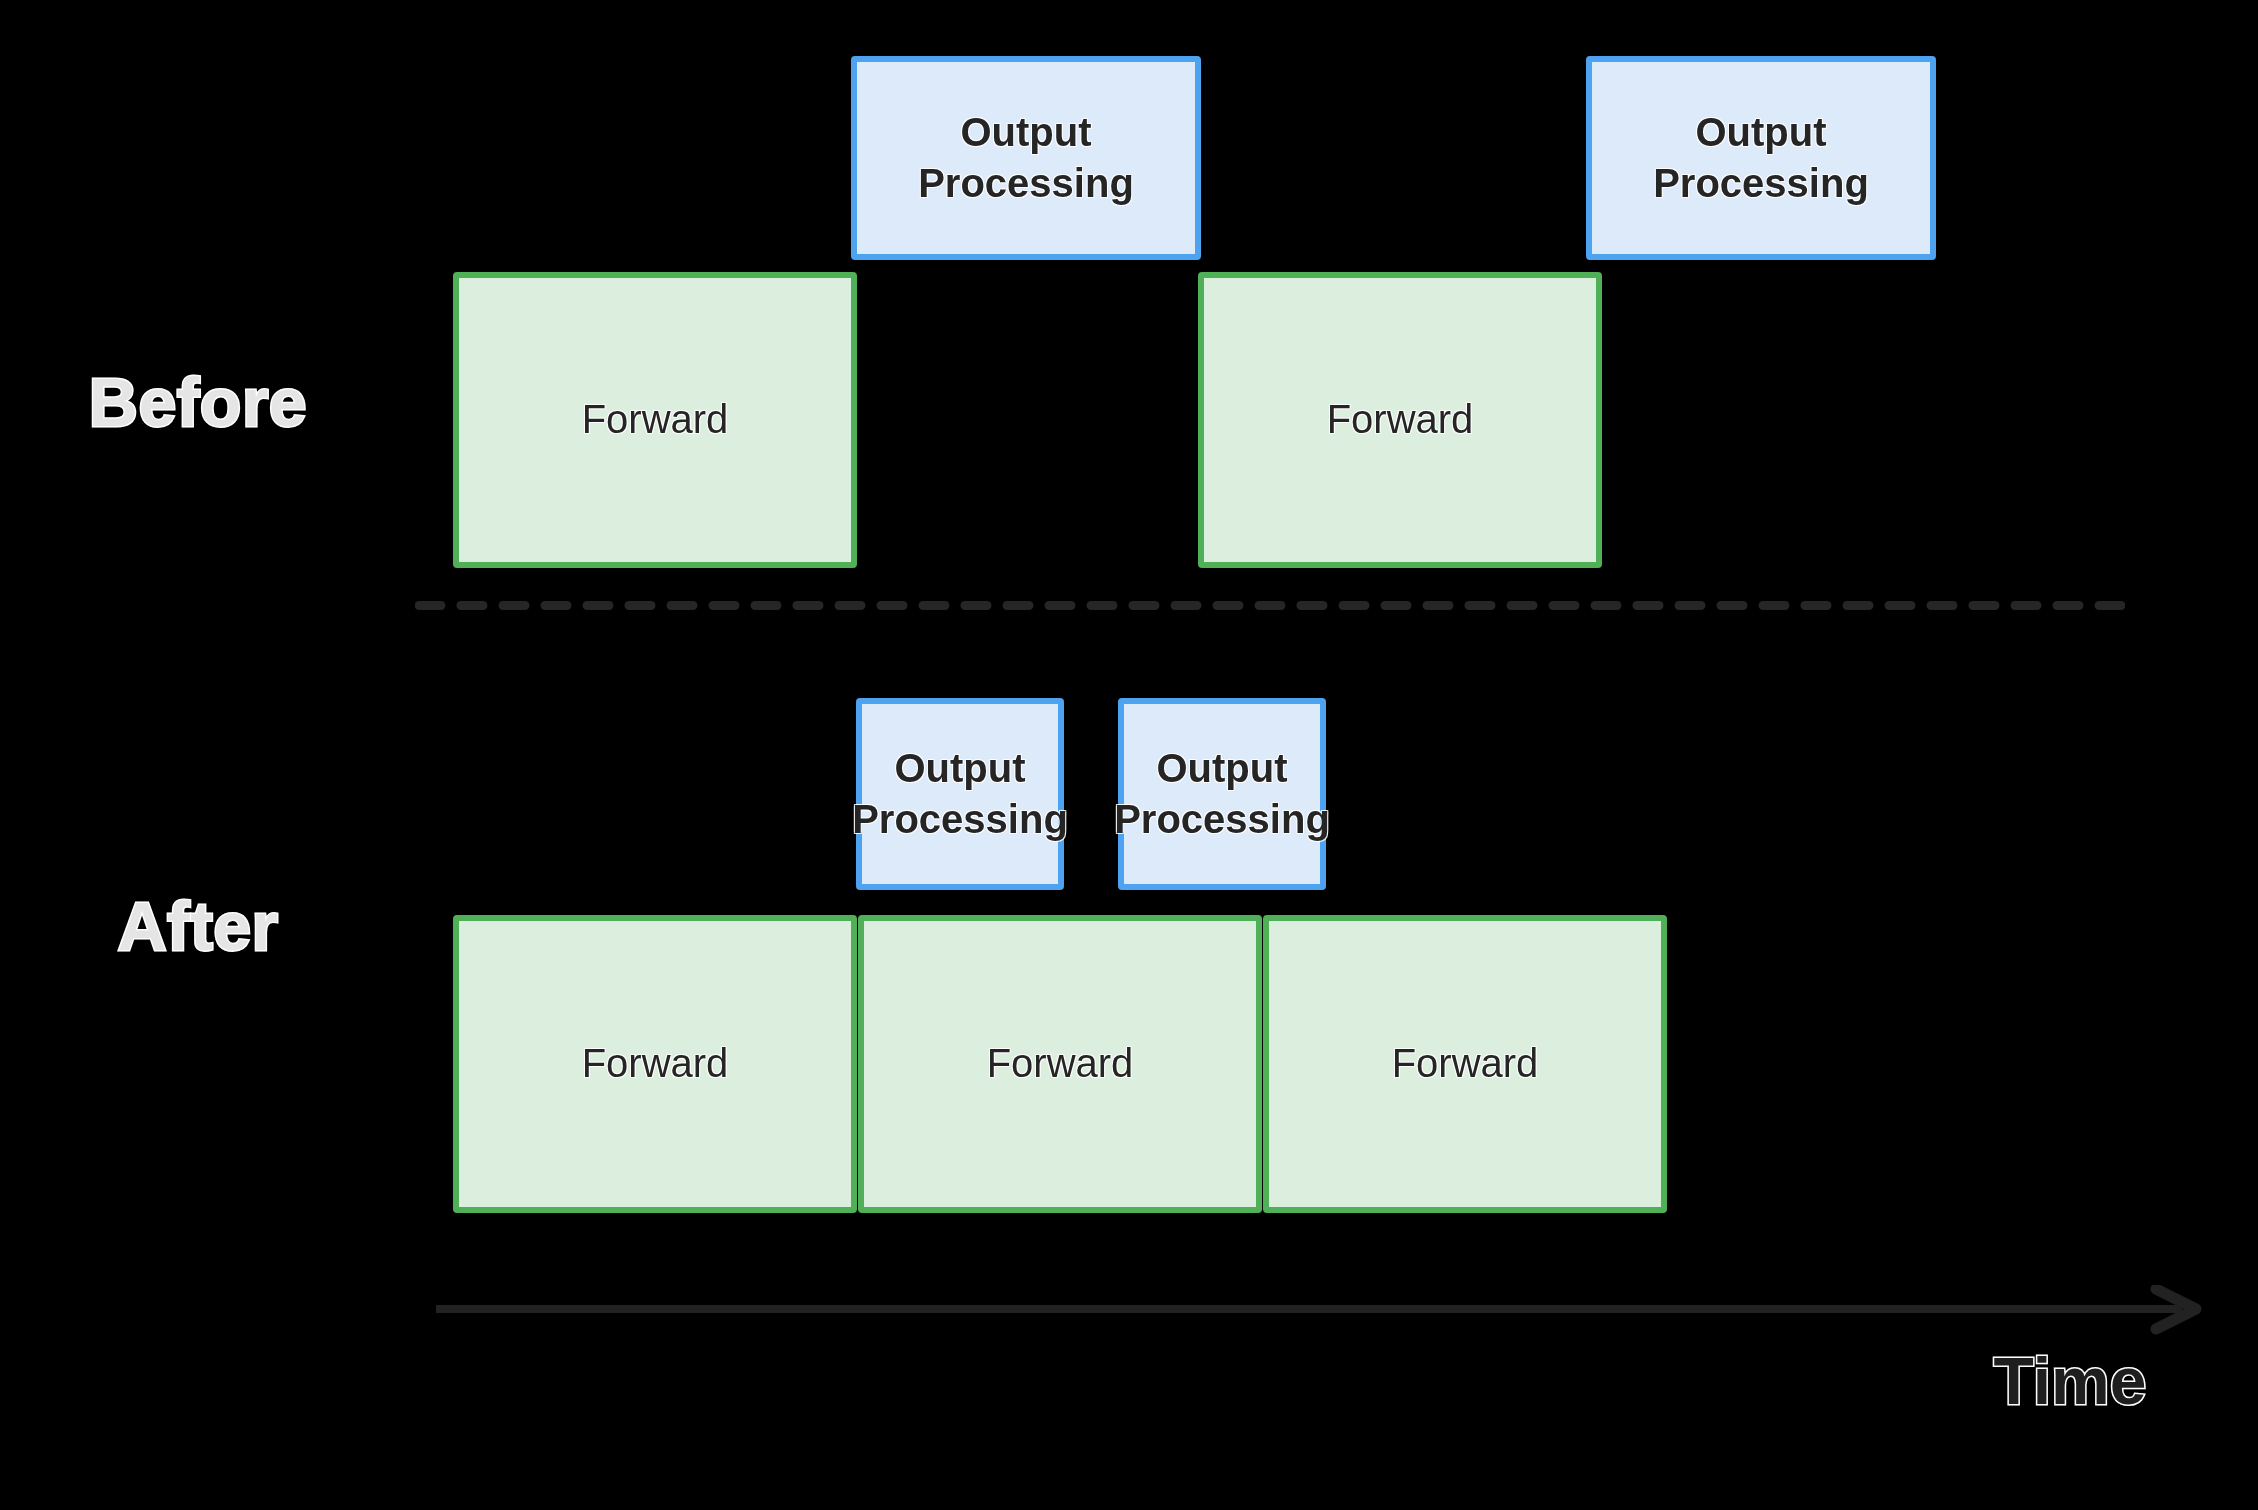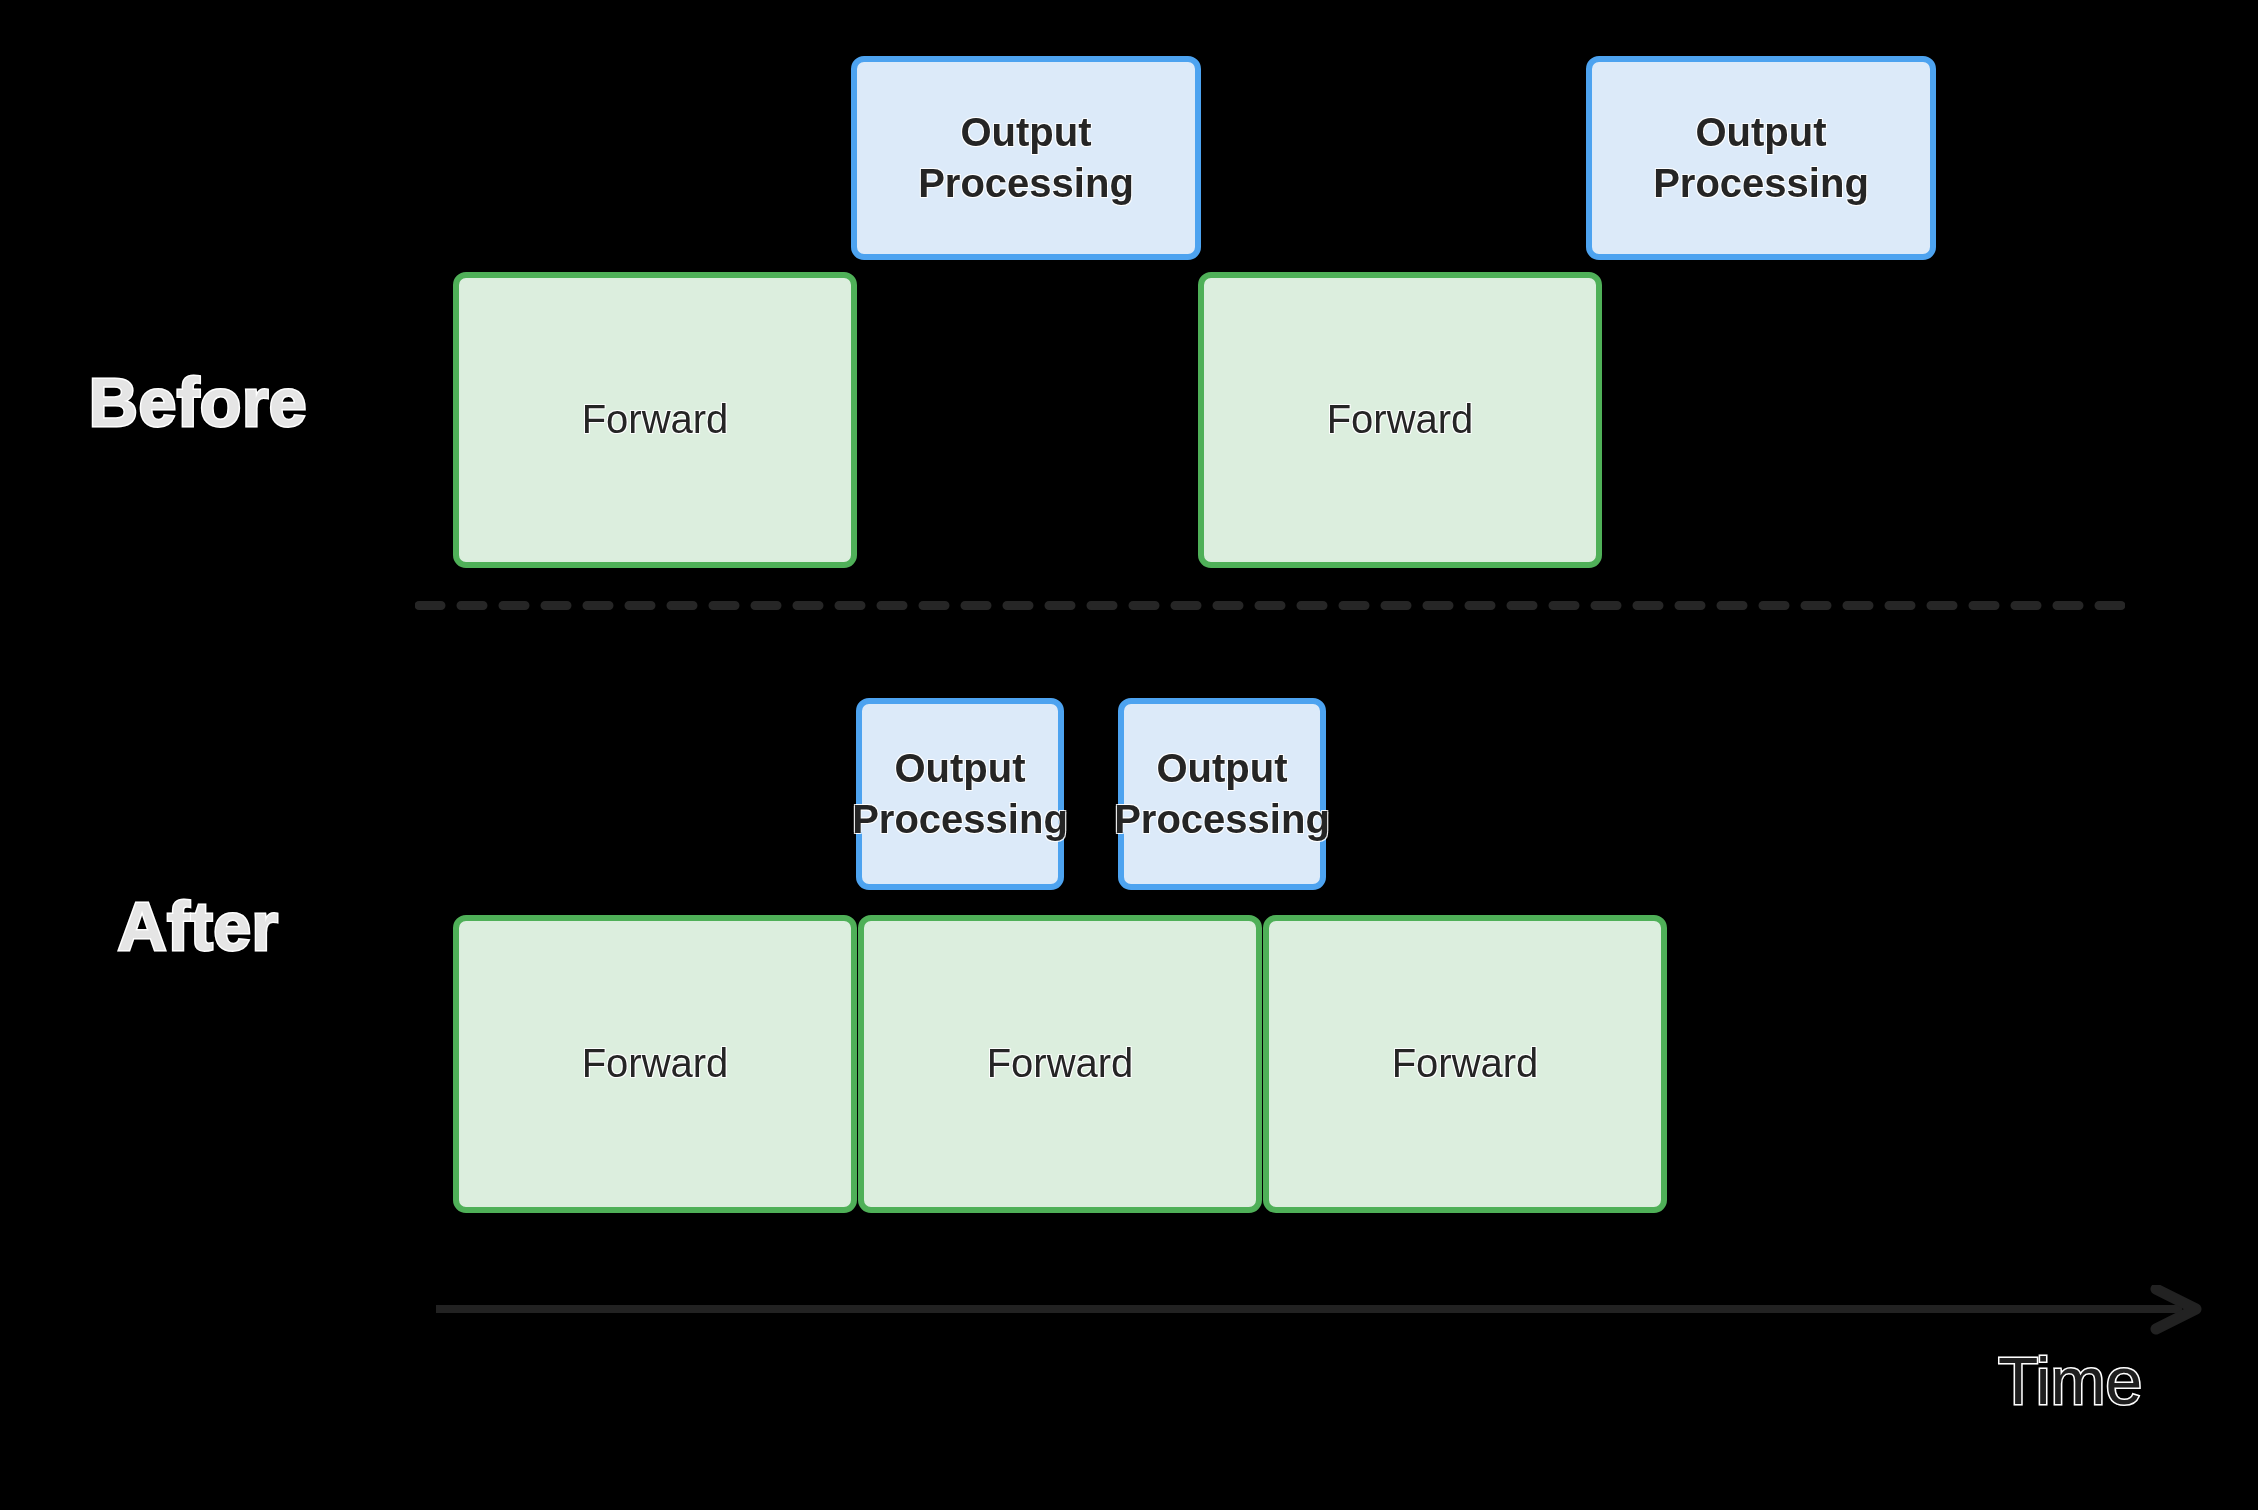--- a/index.html
+++ b/index.html
@@ -41,39 +41,39 @@
   #label-after {
     left: 48px;
     top: 892px;
     width: 300px;
   }
   #label-time {
     position: absolute;
     left: 1940px;
     top: 1348px;
     width: 260px;
-    font-weight: 400;
+    font-weight: 700;
     font-size: 66px;
     line-height: 1;
     color: #1f1f1f;
     -webkit-text-stroke: 3px #ffffff;
     paint-order: stroke fill;
     white-space: nowrap;
     text-align: center;
   }
 
   
   .block {
     position: absolute;
     box-sizing: border-box;
     display: flex;
     align-items: center;
     justify-content: center;
     text-align: center;
-    border-radius: 13px;
+    border-radius: 4px;
     border-style: solid;
   }
 
   .block .block-text {
     display: block;
     white-space: pre-line;
     color: #252525;
     text-shadow:
        1px  1px 0 rgba(255,255,255,0.85),
       -1px  1px 0 rgba(255,255,255,0.85),

